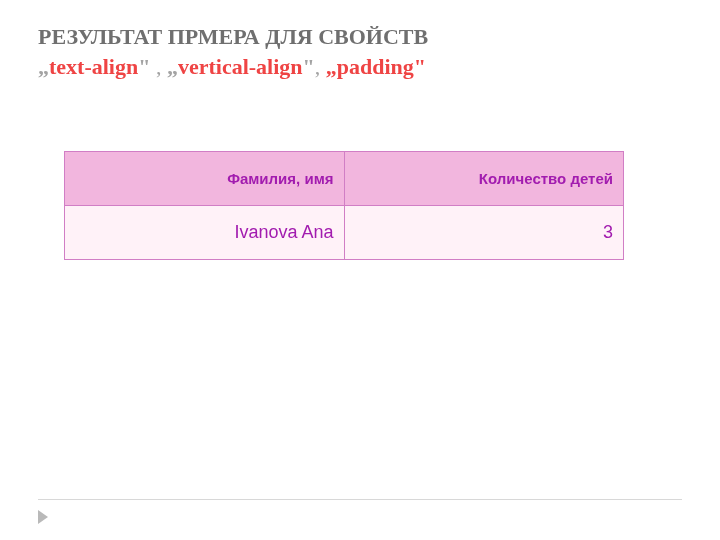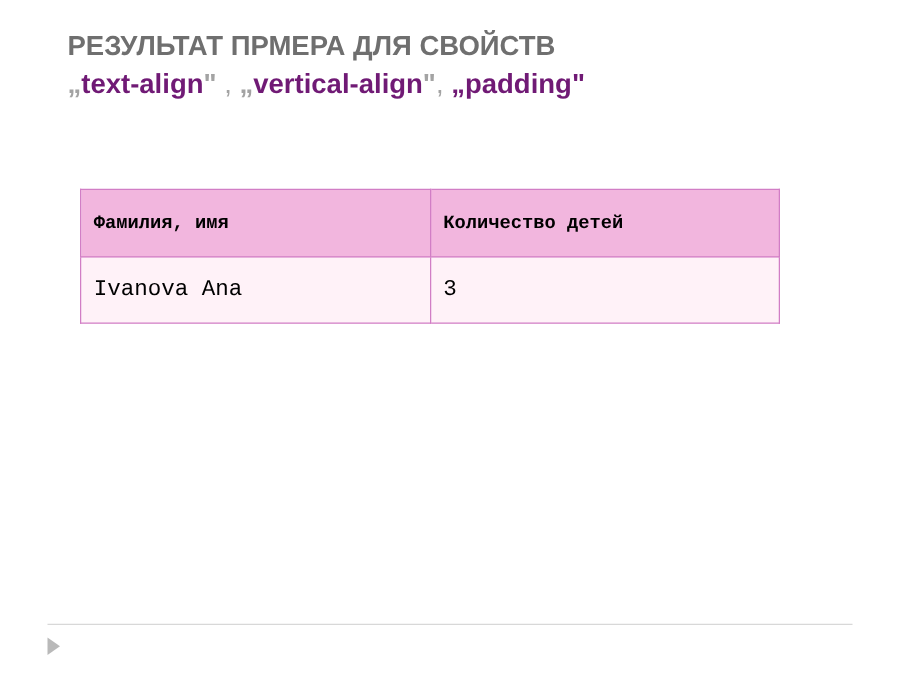--- a/index.html
+++ b/index.html
@@ -10,49 +10,49 @@
     background: #ffffff;
     font-family: Verdana, Geneva, sans-serif;
     color: #333;
     position: relative;
   }
   .slide {
     box-sizing: border-box;
     padding: 22px 38px 0 38px;
   }
   h1.heading {
-    margin: 0 0 6px 16px;
+    margin: 0 0 6px 0;
     font-size: 22px;
     line-height: 1.35;
     font-weight: bold;
     color: #6f6f6f;
-    font-family: Liberation Sans, sans-serif;
+    font-family: Liberation Serif, serif;
   }
   h1.heading .seg-plain { color: #6f6f6f; font-weight: bold; }
   h1.heading .seg-quote { color: #a3a3a3; font-weight: bold; }
-  h1.heading .seg-prop  { color: #701a75; font-weight: bold; }
+  h1.heading .seg-prop  { color: #ef4444; font-weight: bold; }
   h1.heading .seg-comma { color: #a3a3a3; font-weight: normal; }
 
   .content {
     margin-top: 70px;
     padding: 0 26px;
   }
 
   table.demo {
     border-collapse: collapse;
     width: 560px;
     table-layout: fixed;
   }
   table.demo th,
   table.demo td {
     border: 1px solid #d17ec5;
-    text-align: left;
+    text-align: right;
     vertical-align: middle;
-    font-family: Liberation Mono, monospace;
-    color: #000000;
+    font-family: Liberation Sans, sans-serif;
+    color: #a21caf;
   }
   table.demo th {
     background: #f2b6de;
     font-weight: bold;
     font-size: 15px;
     padding: 18px 10px;
   }
   table.demo td {
     background: #fff2f8;
     font-size: 18px;

